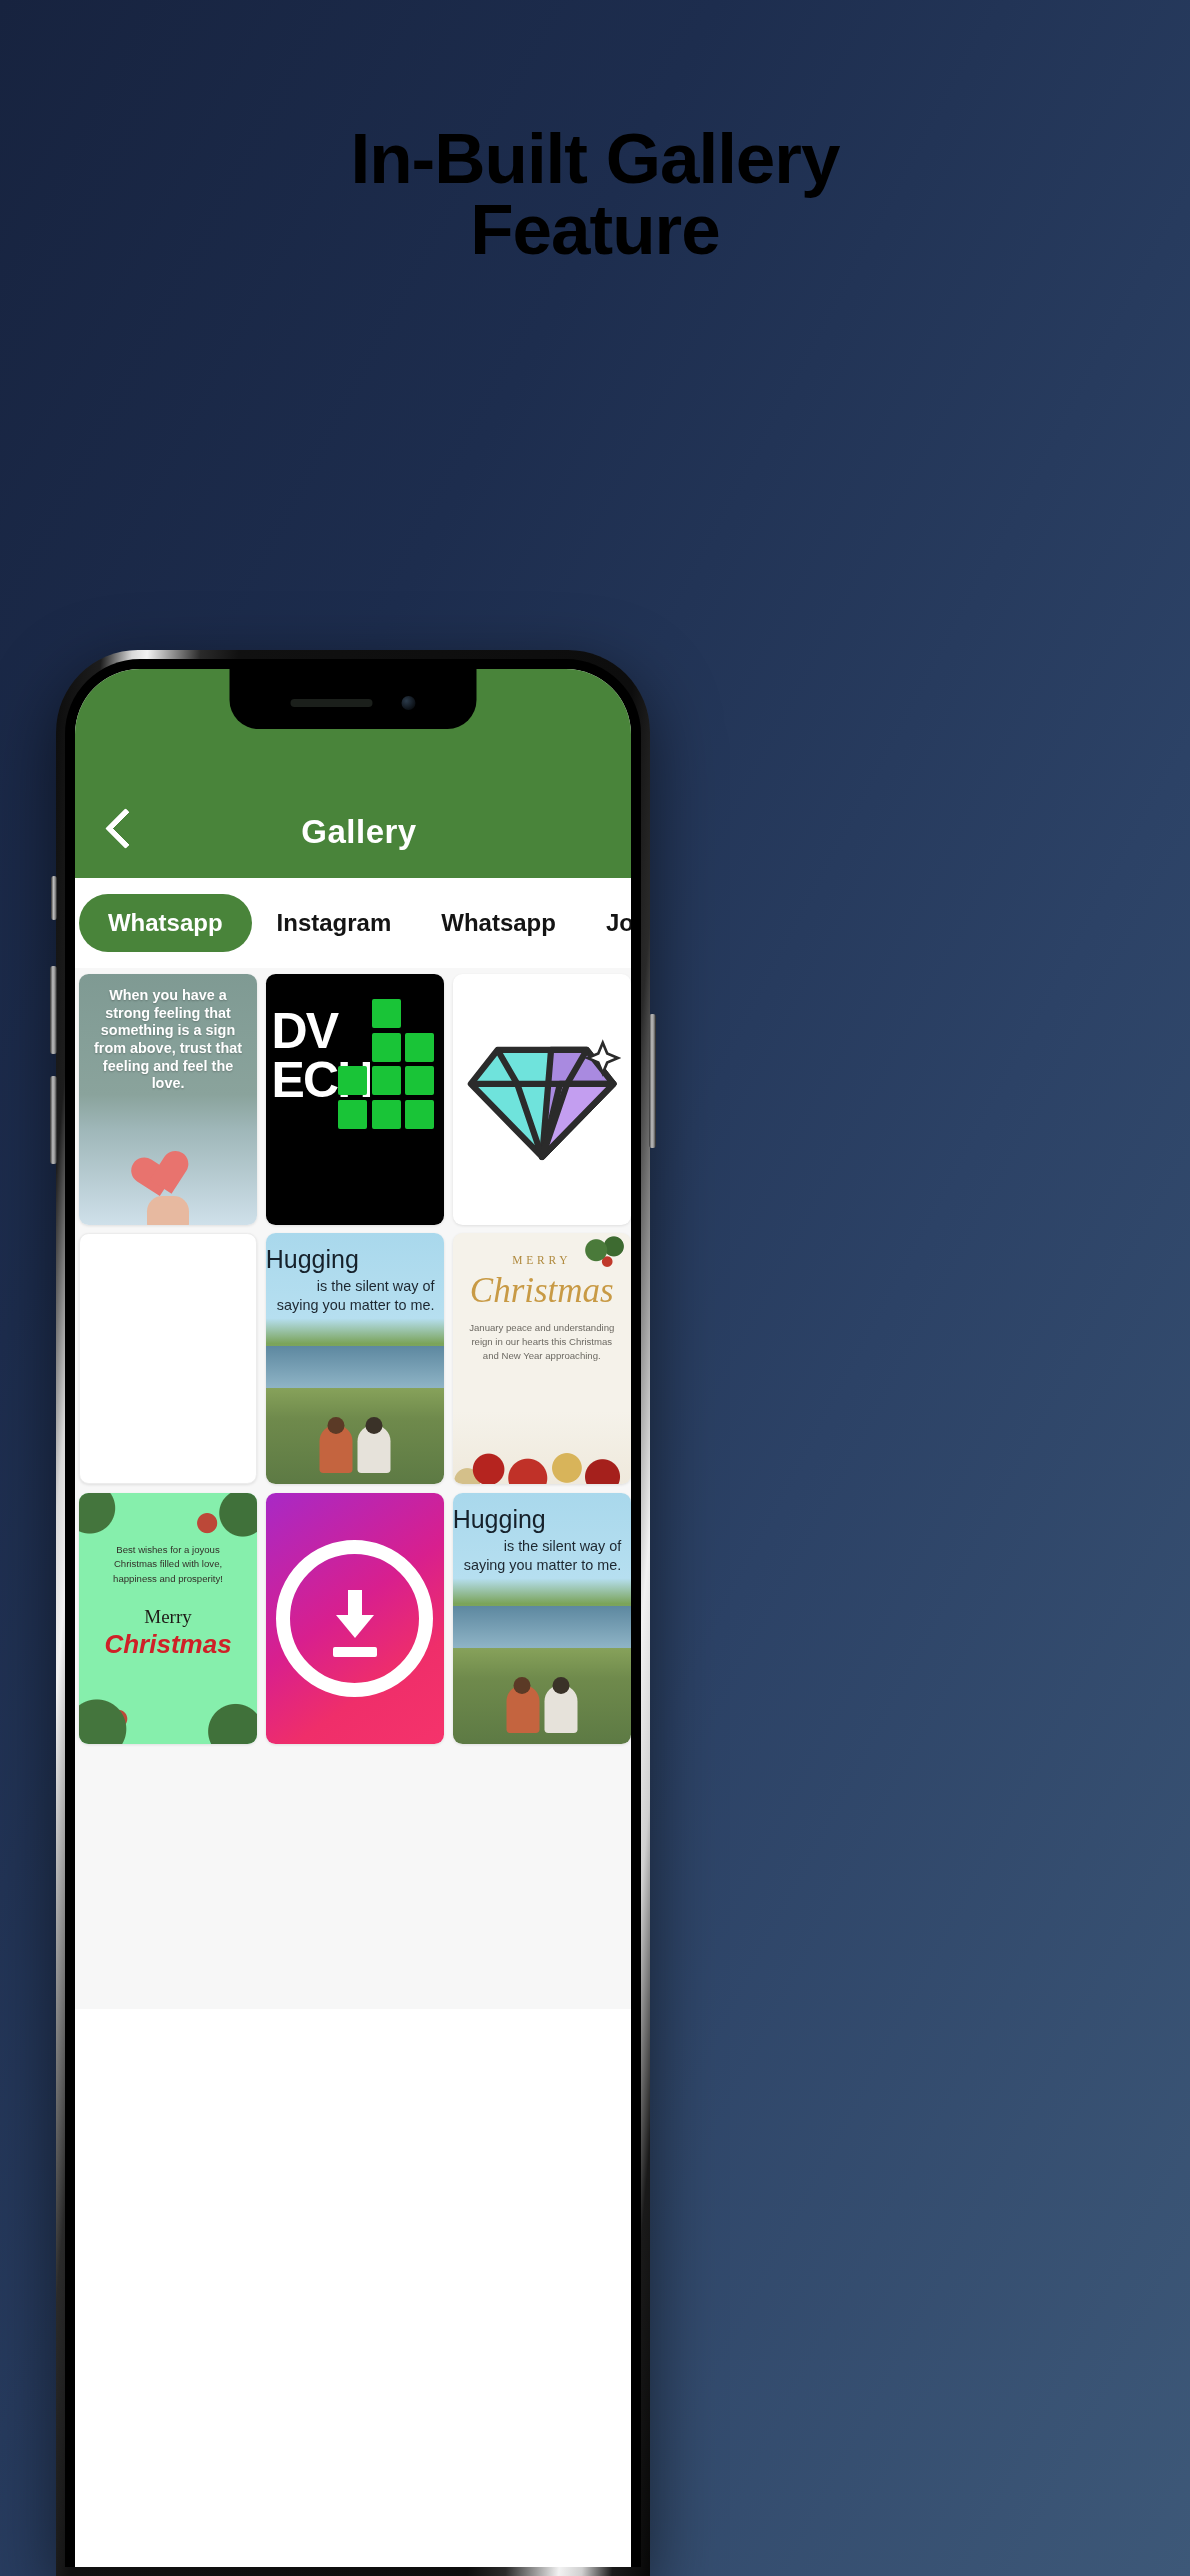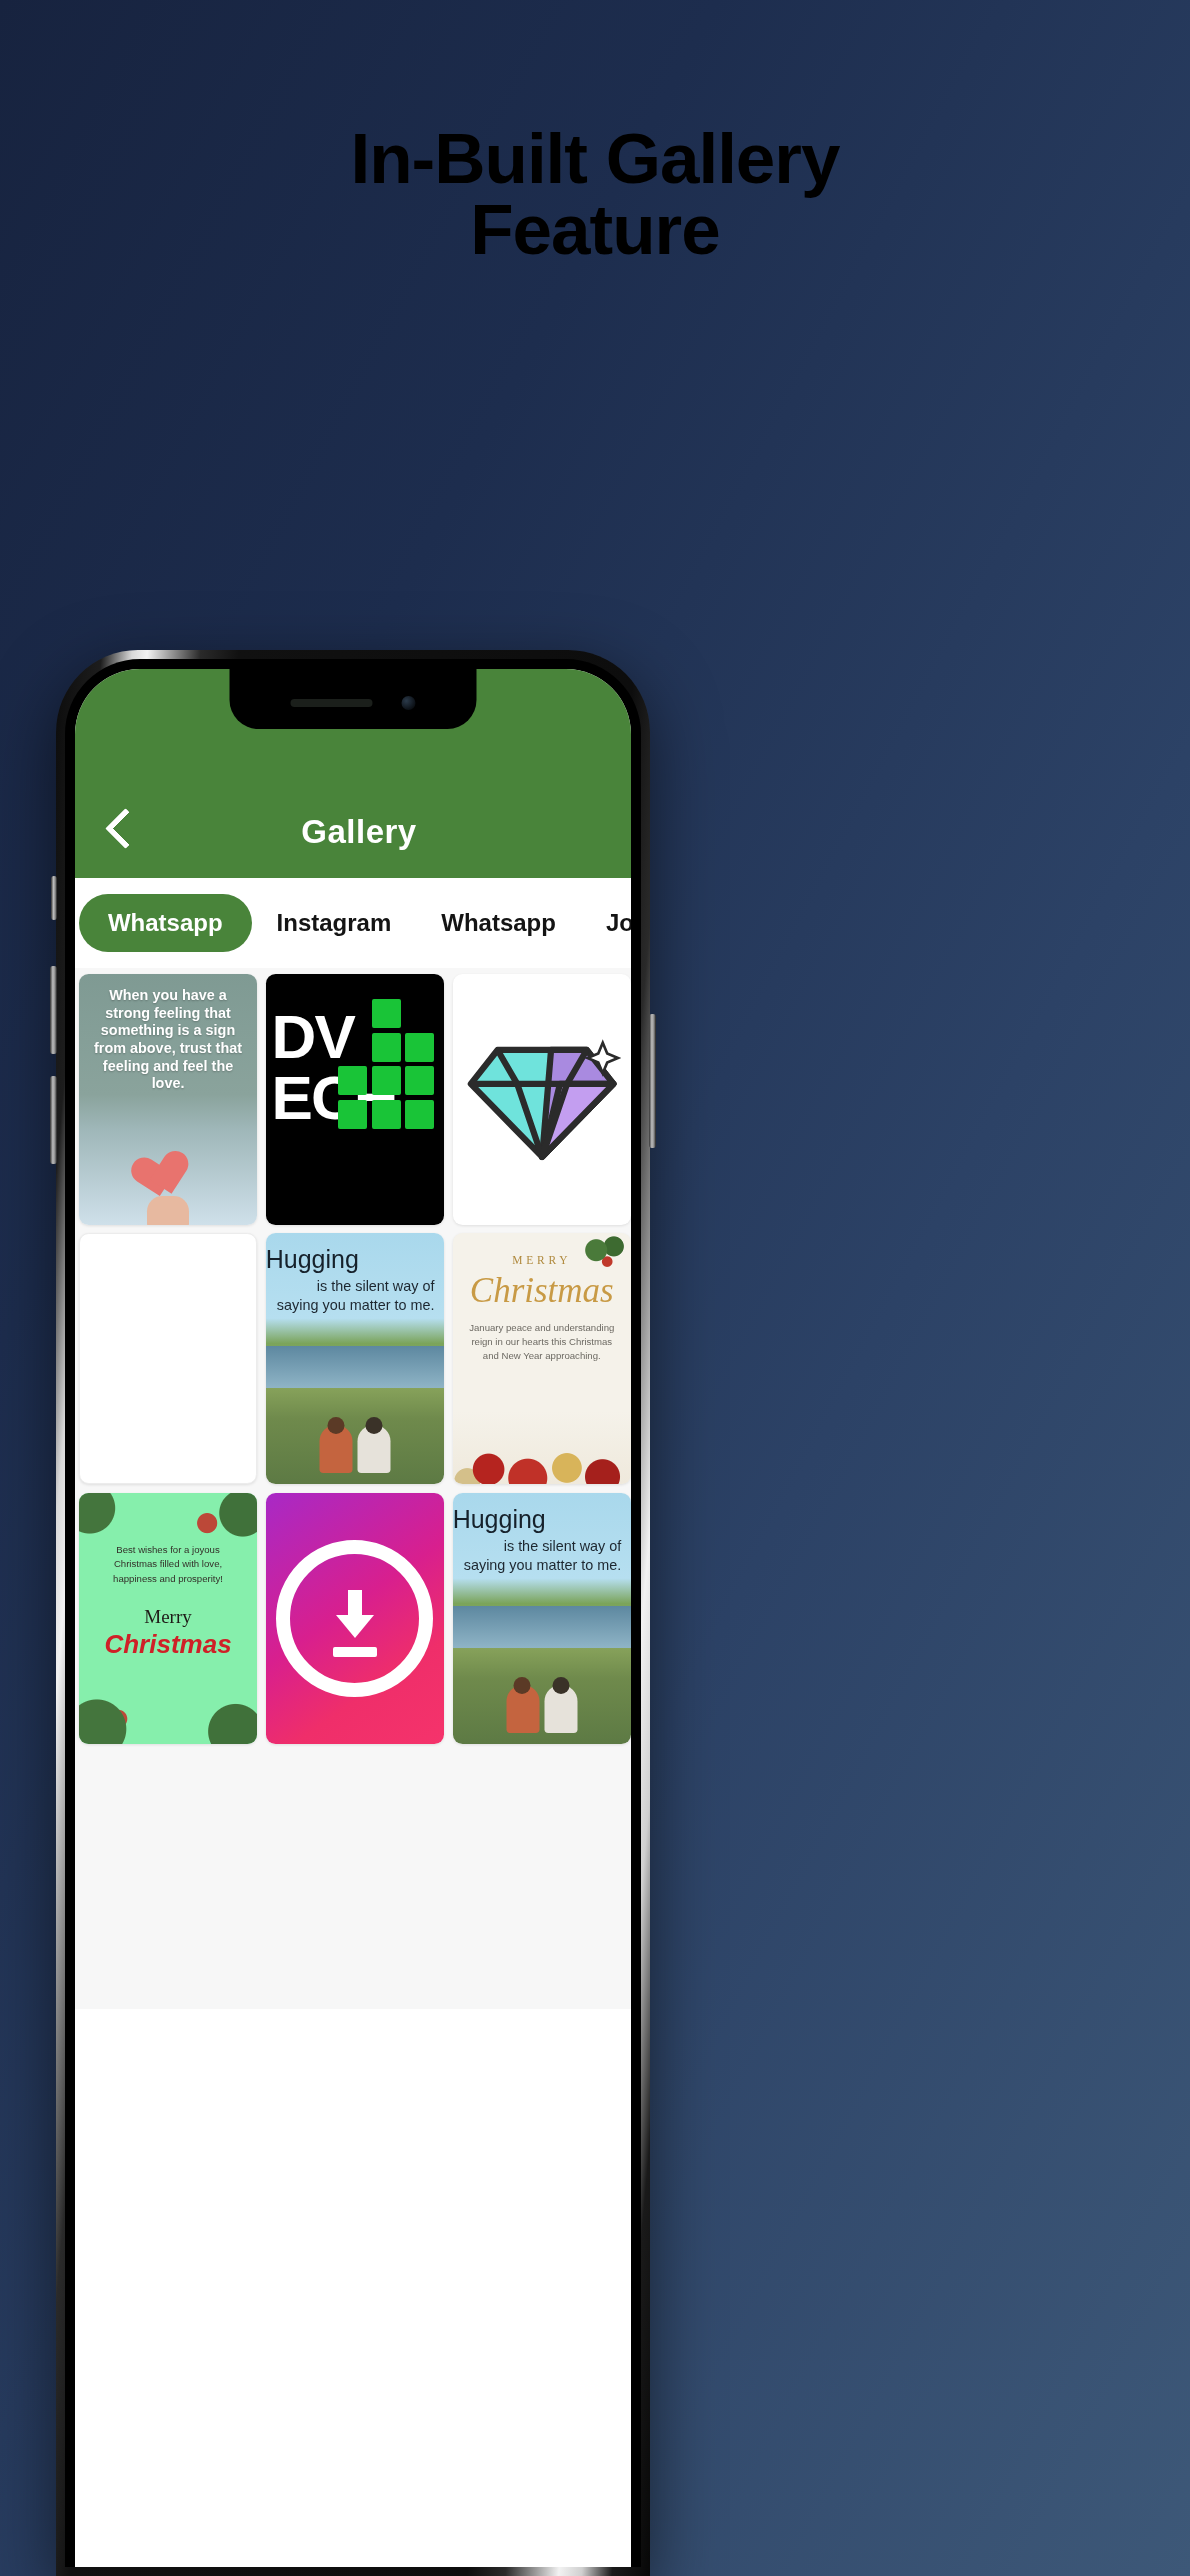--- a/index.html
+++ b/index.html
@@ -119,21 +119,21 @@
   .c-quote .heart:after { transform:rotate(45deg);  transform-origin:100% 100%; left:-1px; }
   .c-quote .hand{
     position:absolute; left:50%; bottom:-3.8px; transform:translateX(-50%);
     width:42px; height:33px; background:#e7b9a0; border-radius:15.3px 15.3px 5.8px 5.8px;
   }
 
   
   .c-dvtech { background:#000; }
   .c-dvtech .dv {
     position:absolute; left:5.8px; top:33px; color:#fff;
-    font-size:62px; font-weight:bold; line-height:.98; letter-spacing:-1.9px;
+    font-size:50px; font-weight:bold; line-height:.98; letter-spacing:-1.9px;
   }
   .c-dvtech .blocks {
     position:absolute; right:9.6px; top:25px;
     display:grid; grid-template-columns:repeat(3,29px); grid-auto-rows:29px; gap:4.8px;
   }
   .c-dvtech .blocks i { display:block; background:#19c437; border-radius:1.9px; }
   .c-dvtech .blocks i.off { background:transparent; }
 
   
   .c-diamond { background:#fff; display:flex; align-items:center; justify-content:center; }

